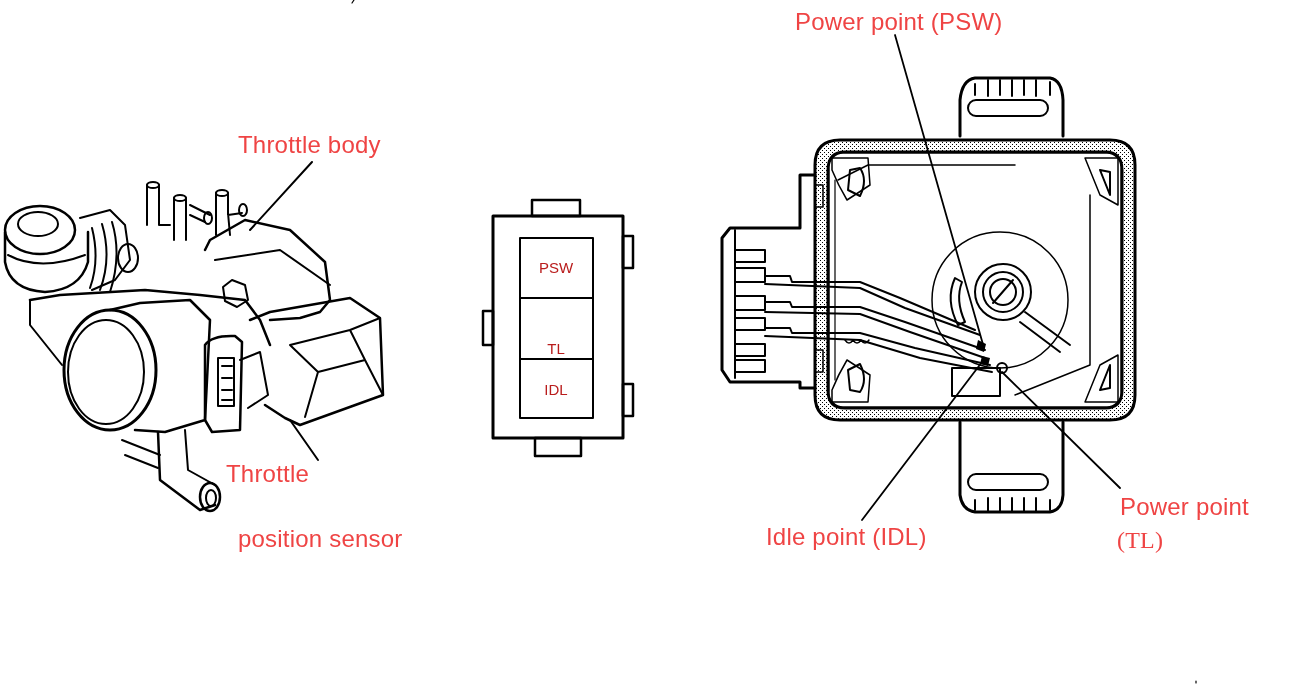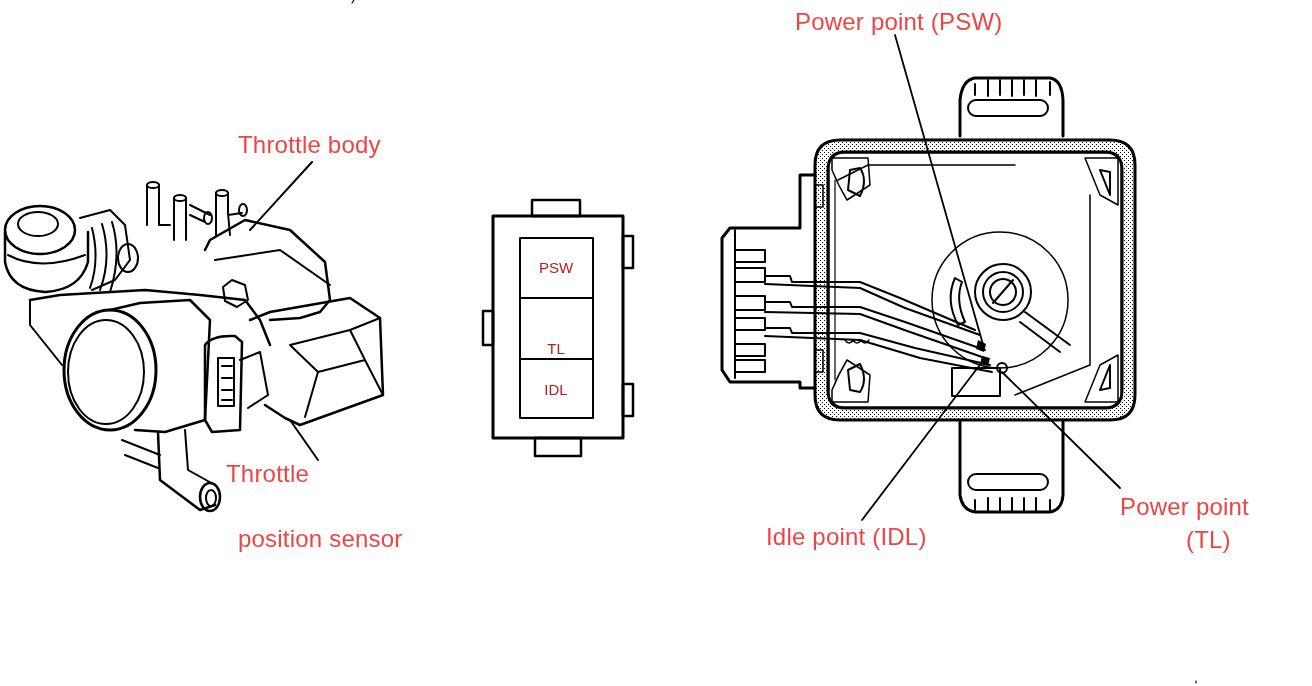--- a/index.html
+++ b/index.html
@@ -164,13 +164,13 @@
 <div class="lbl lbl-bold" style="left:226px; top:461px;">Throttle</div>
 <div class="lbl lbl-bold" style="left:238px; top:482px;margin-top:44px;">position sensor</div>
 
 <div class="pin" style="left:520px; top:259px;">PSW</div>
 <div class="pin" style="left:520px; top:320px;margin-top:20px;">TL</div>
 <div class="pin" style="left:520px; top:381px;">IDL</div>
 
 <div class="lbl" style="left:795px; top:9px;">Power point (PSW)</div>
 <div class="lbl" style="left:766px; top:524px;">Idle point (IDL)</div>
 <div class="lbl" style="left:1120px; top:494px;">Power point</div>
-<div class="lbl" style="left:1186px; top:527px;">(TL)</div>
+<div class="lbl" style="left:1117px; top:527px;font-family:Liberation Serif, serif;">(TL)</div>
 
 </body></html>

